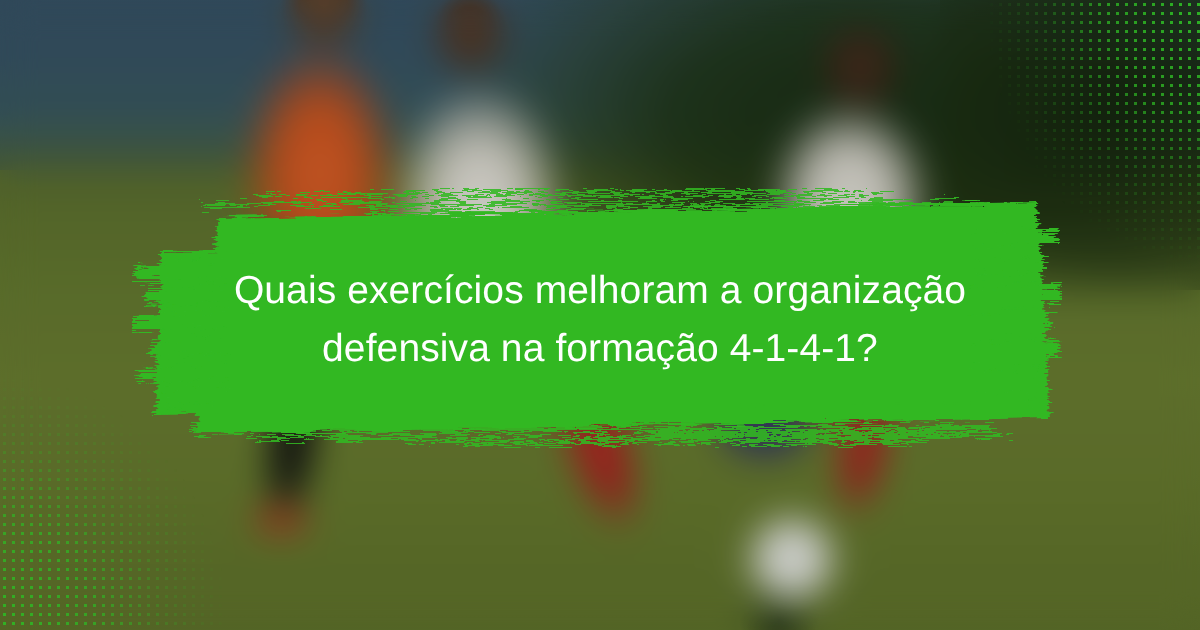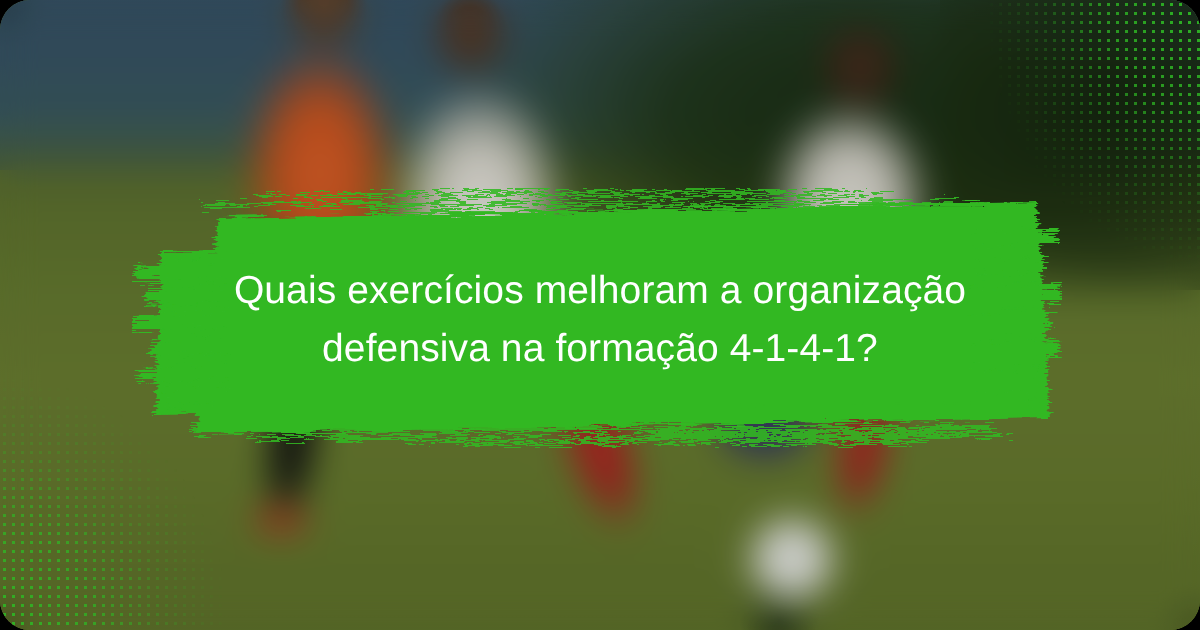--- a/index.html
+++ b/index.html
@@ -8,21 +8,20 @@
     padding: 0;
     background: #000;
   }
   #card {
     position: relative;
     width: 1200px;
     height: 630px;
     overflow: hidden;
     font-family: "Liberation Sans", "DejaVu Sans", sans-serif;
     background: #56702a;
-    border-radius: 30px;
   }
 
   
   .photo {
     position: absolute;
     inset: -40px;
     overflow: hidden;
   }
   .photo-layer { position: absolute; inset: 0; }
 

